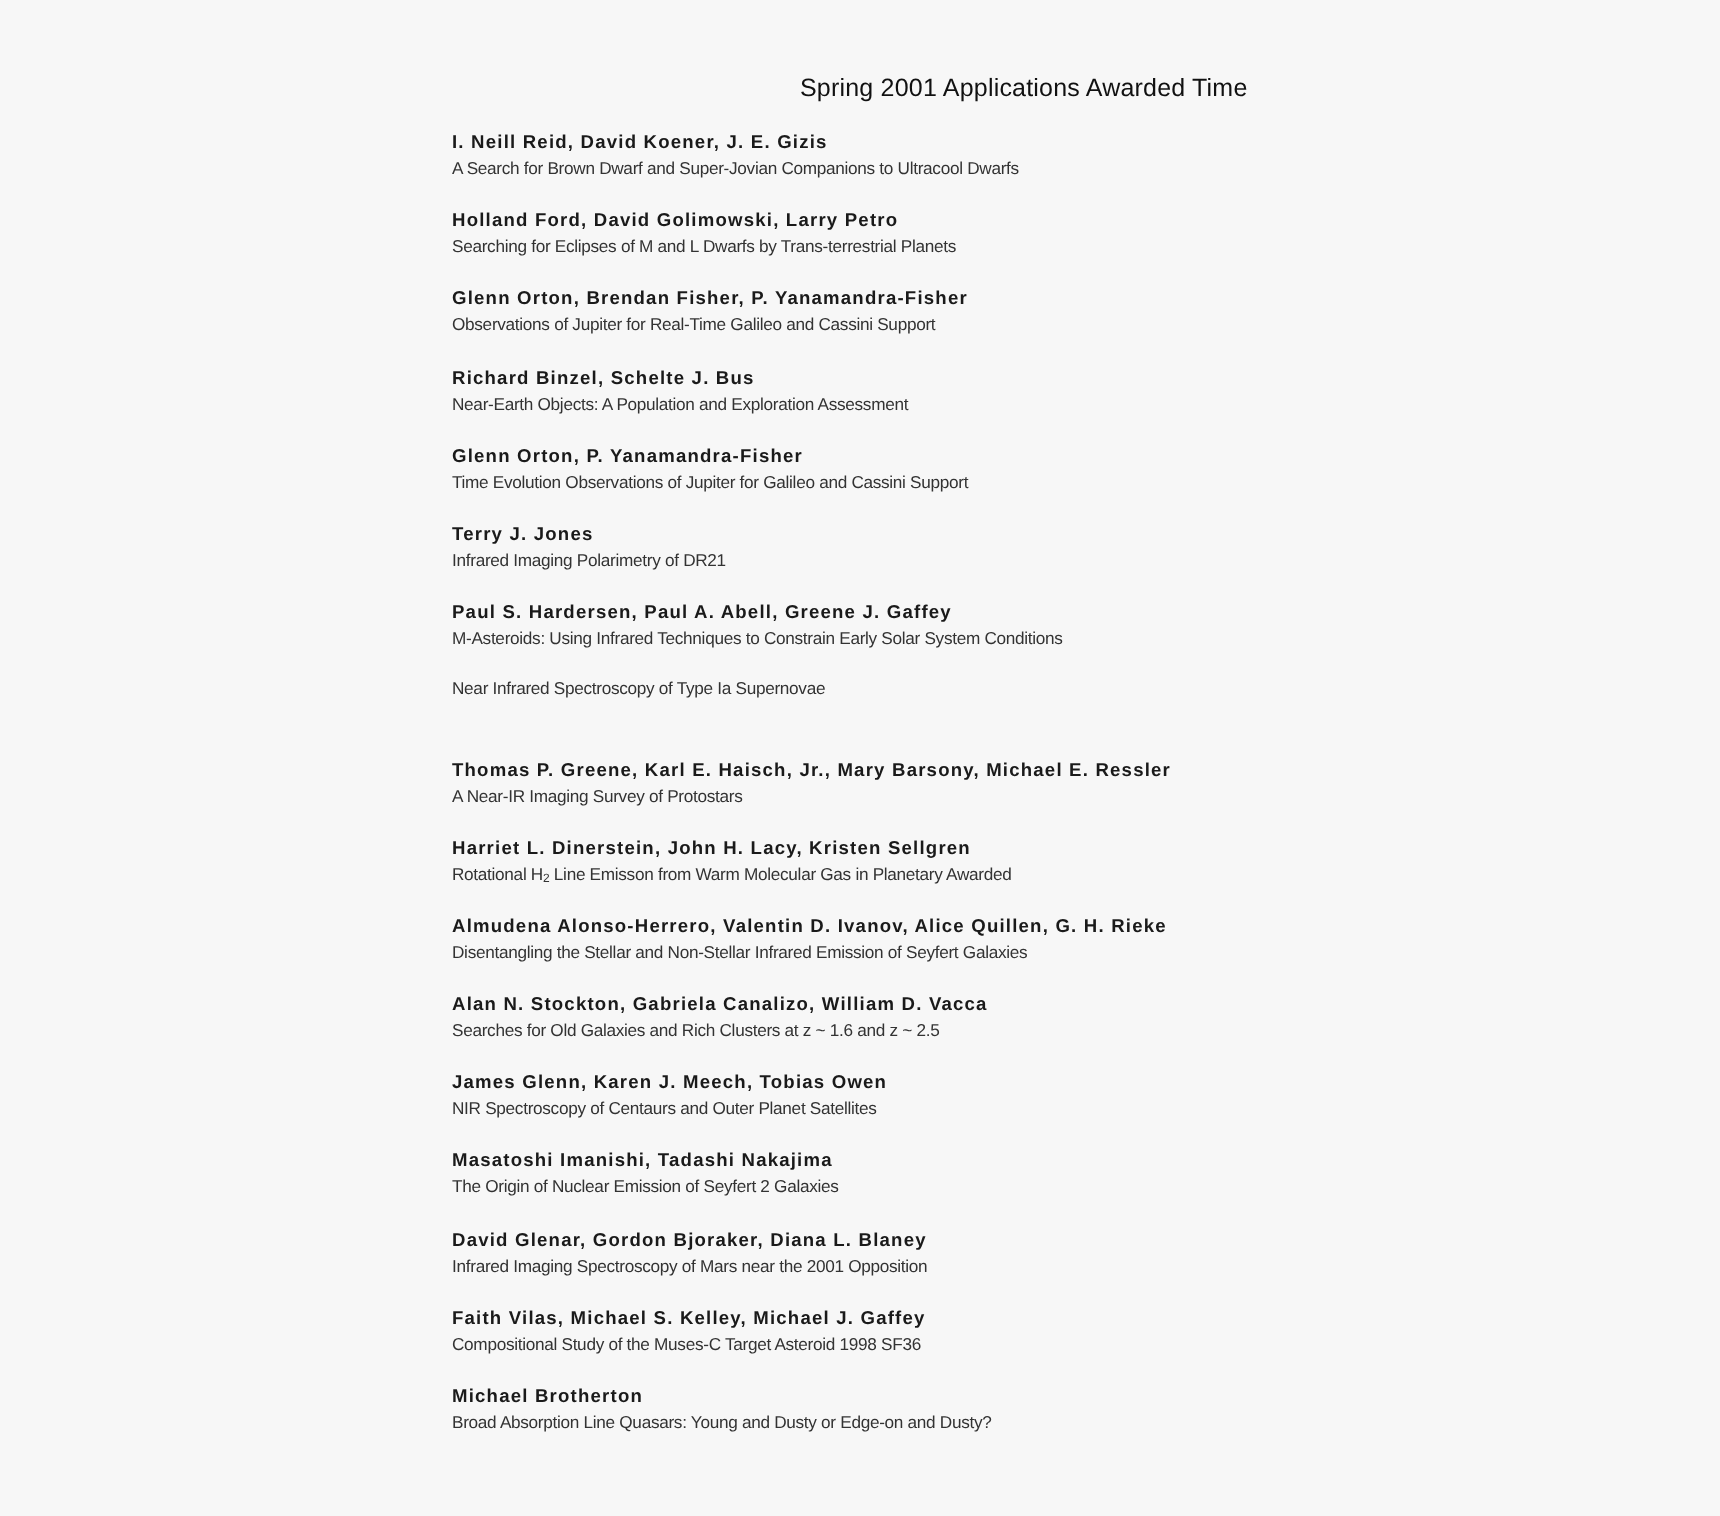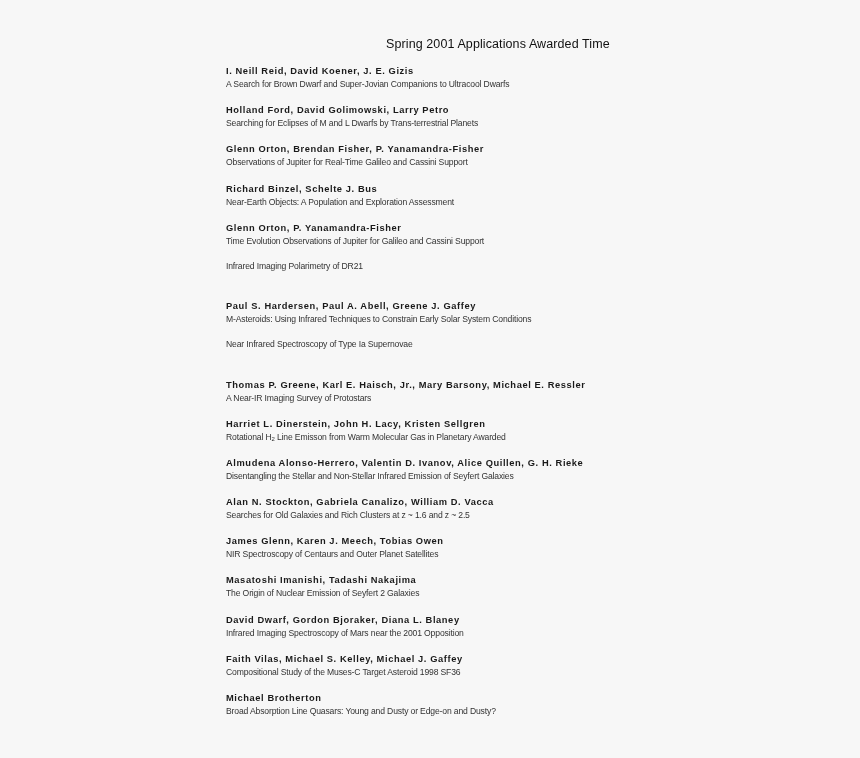--- a/index.html
+++ b/index.html
@@ -7,21 +7,21 @@
     width: 860px; height: 758px;
     background: #f7f7f7;
     position: relative;
     overflow: hidden;
     font-family: "Liberation Sans", sans-serif;
     color: #1a1a1a;
   }
   .page { position: absolute; left: 0; top: 0; width: 860px; height: 758px; }
   .title {
     position: absolute;
-    left: 386px; top: 37px;
+    left: 400px; top: 37px;
     font-size: 12.5px;
     font-weight: normal;
     color: #111;
     white-space: nowrap;
     letter-spacing: 0.1px;
   }
   .entries { position: absolute; left: 226px; top: 64px; }
   .entry { height: 39.2px; }
   .authors {
     font-size: 9.3px;
@@ -61,20 +61,21 @@
     </div>
     <div class="entry">
       <div class="authors">Richard Binzel, Schelte J. Bus</div>
       <div class="ptitle">Near-Earth Objects: A Population and Exploration Assessment</div>
     </div>
     <div class="entry">
       <div class="authors">Glenn Orton, P. Yanamandra-Fisher</div>
       <div class="ptitle">Time Evolution Observations of Jupiter for Galileo and Cassini Support</div>
     </div>
     <div class="entry">
+      <div class="authors">Terry J. Jones</div>
       <div class="ptitle">Infrared Imaging Polarimetry of DR21</div>
     </div>
     <div class="entry">
       <div class="authors">Paul S. Hardersen, Paul A. Abell, Greene J. Gaffey</div>
       <div class="ptitle">M-Asteroids: Using Infrared Techniques to Constrain Early Solar System Conditions</div>
     </div>
     <div class="entry">
       <div class="ptitle">Near Infrared Spectroscopy of Type Ia Supernovae</div>
     </div>
     <div class="entry">
@@ -95,21 +96,21 @@
     </div>
     <div class="entry">
       <div class="authors">James Glenn, Karen J. Meech, Tobias Owen</div>
       <div class="ptitle">NIR Spectroscopy of Centaurs and Outer Planet Satellites</div>
     </div>
     <div class="entry">
       <div class="authors">Masatoshi Imanishi, Tadashi Nakajima</div>
       <div class="ptitle">The Origin of Nuclear Emission of Seyfert 2 Galaxies</div>
     </div>
     <div class="entry">
-      <div class="authors">David Dwarf, Gordon Bjoraker, Diana L. Blaney</div>
+      <div class="authors">David Glenar, Gordon Bjoraker, Diana L. Blaney</div>
       <div class="ptitle">Infrared Imaging Spectroscopy of Mars near the 2001 Opposition</div>
     </div>
     <div class="entry">
       <div class="authors">Faith Vilas, Michael S. Kelley, Michael J. Gaffey</div>
       <div class="ptitle">Compositional Study of the Muses-C Target Asteroid 1998 SF36</div>
     </div>
     <div class="entry">
       <div class="authors">Michael Brotherton</div>
       <div class="ptitle">Broad Absorption Line Quasars:  Young and Dusty or Edge-on and Dusty?</div>
     </div>

